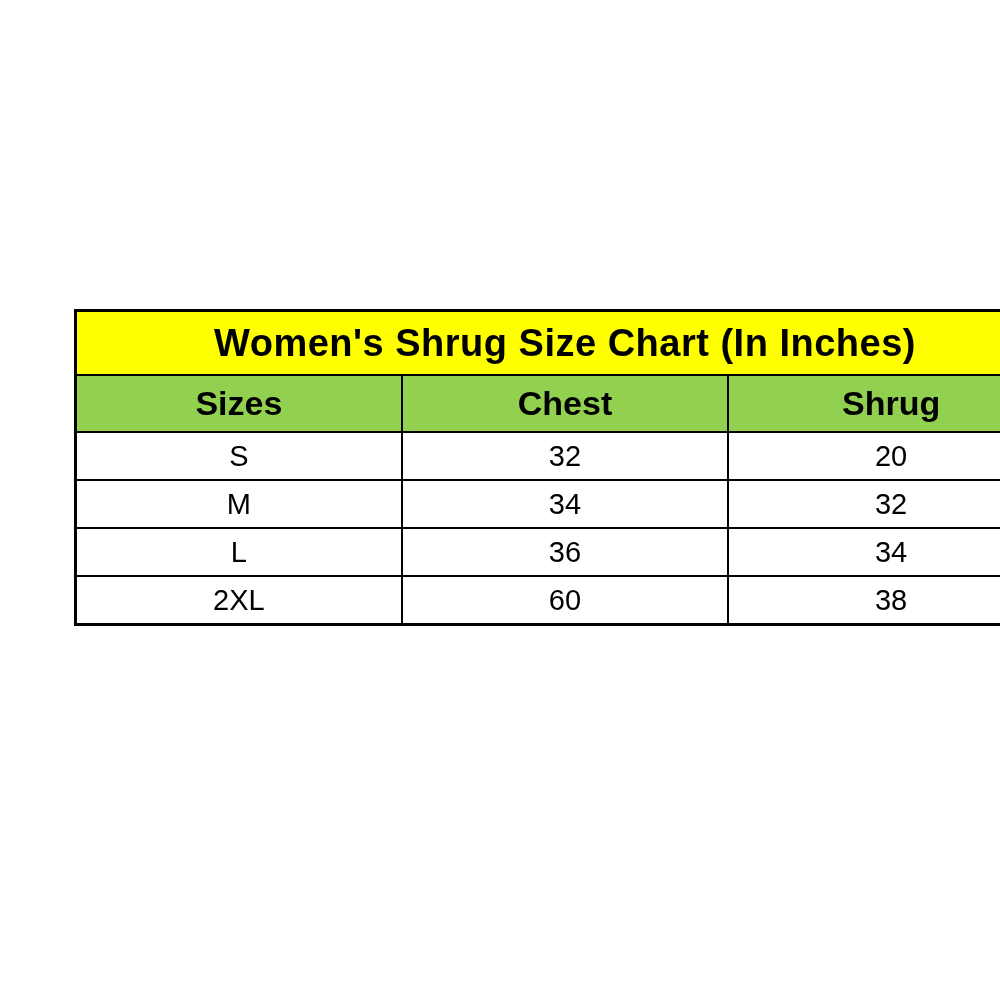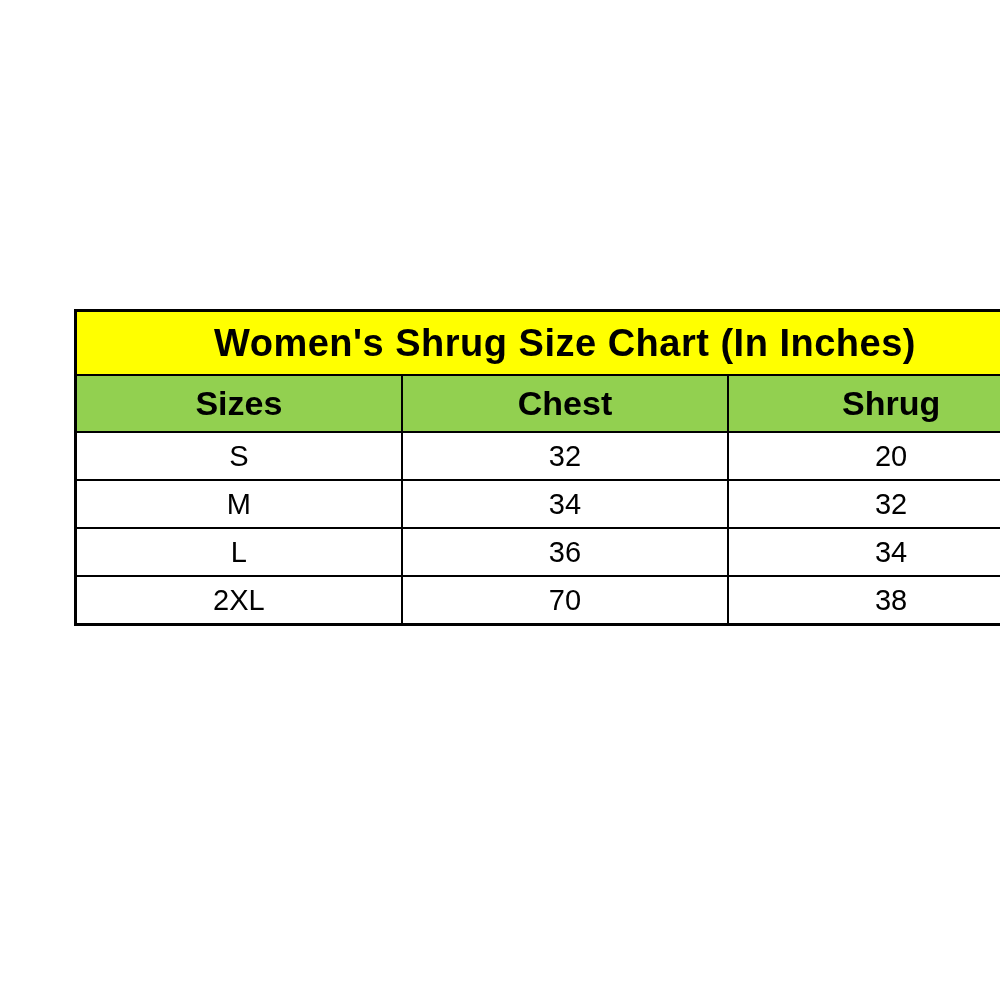--- a/index.html
+++ b/index.html
@@ -80,18 +80,18 @@
           <td class="cell">34</td>
           <td class="cell">32</td>
         </tr>
         <tr>
           <td class="cell">L</td>
           <td class="cell">36</td>
           <td class="cell">34</td>
         </tr>
         <tr>
           <td class="cell">2XL</td>
-          <td class="cell">70</td>
+          <td class="cell">60</td>
           <td class="cell">38</td>
         </tr>
       </tbody>
   </table>
 </div>
 
 </body></html>

